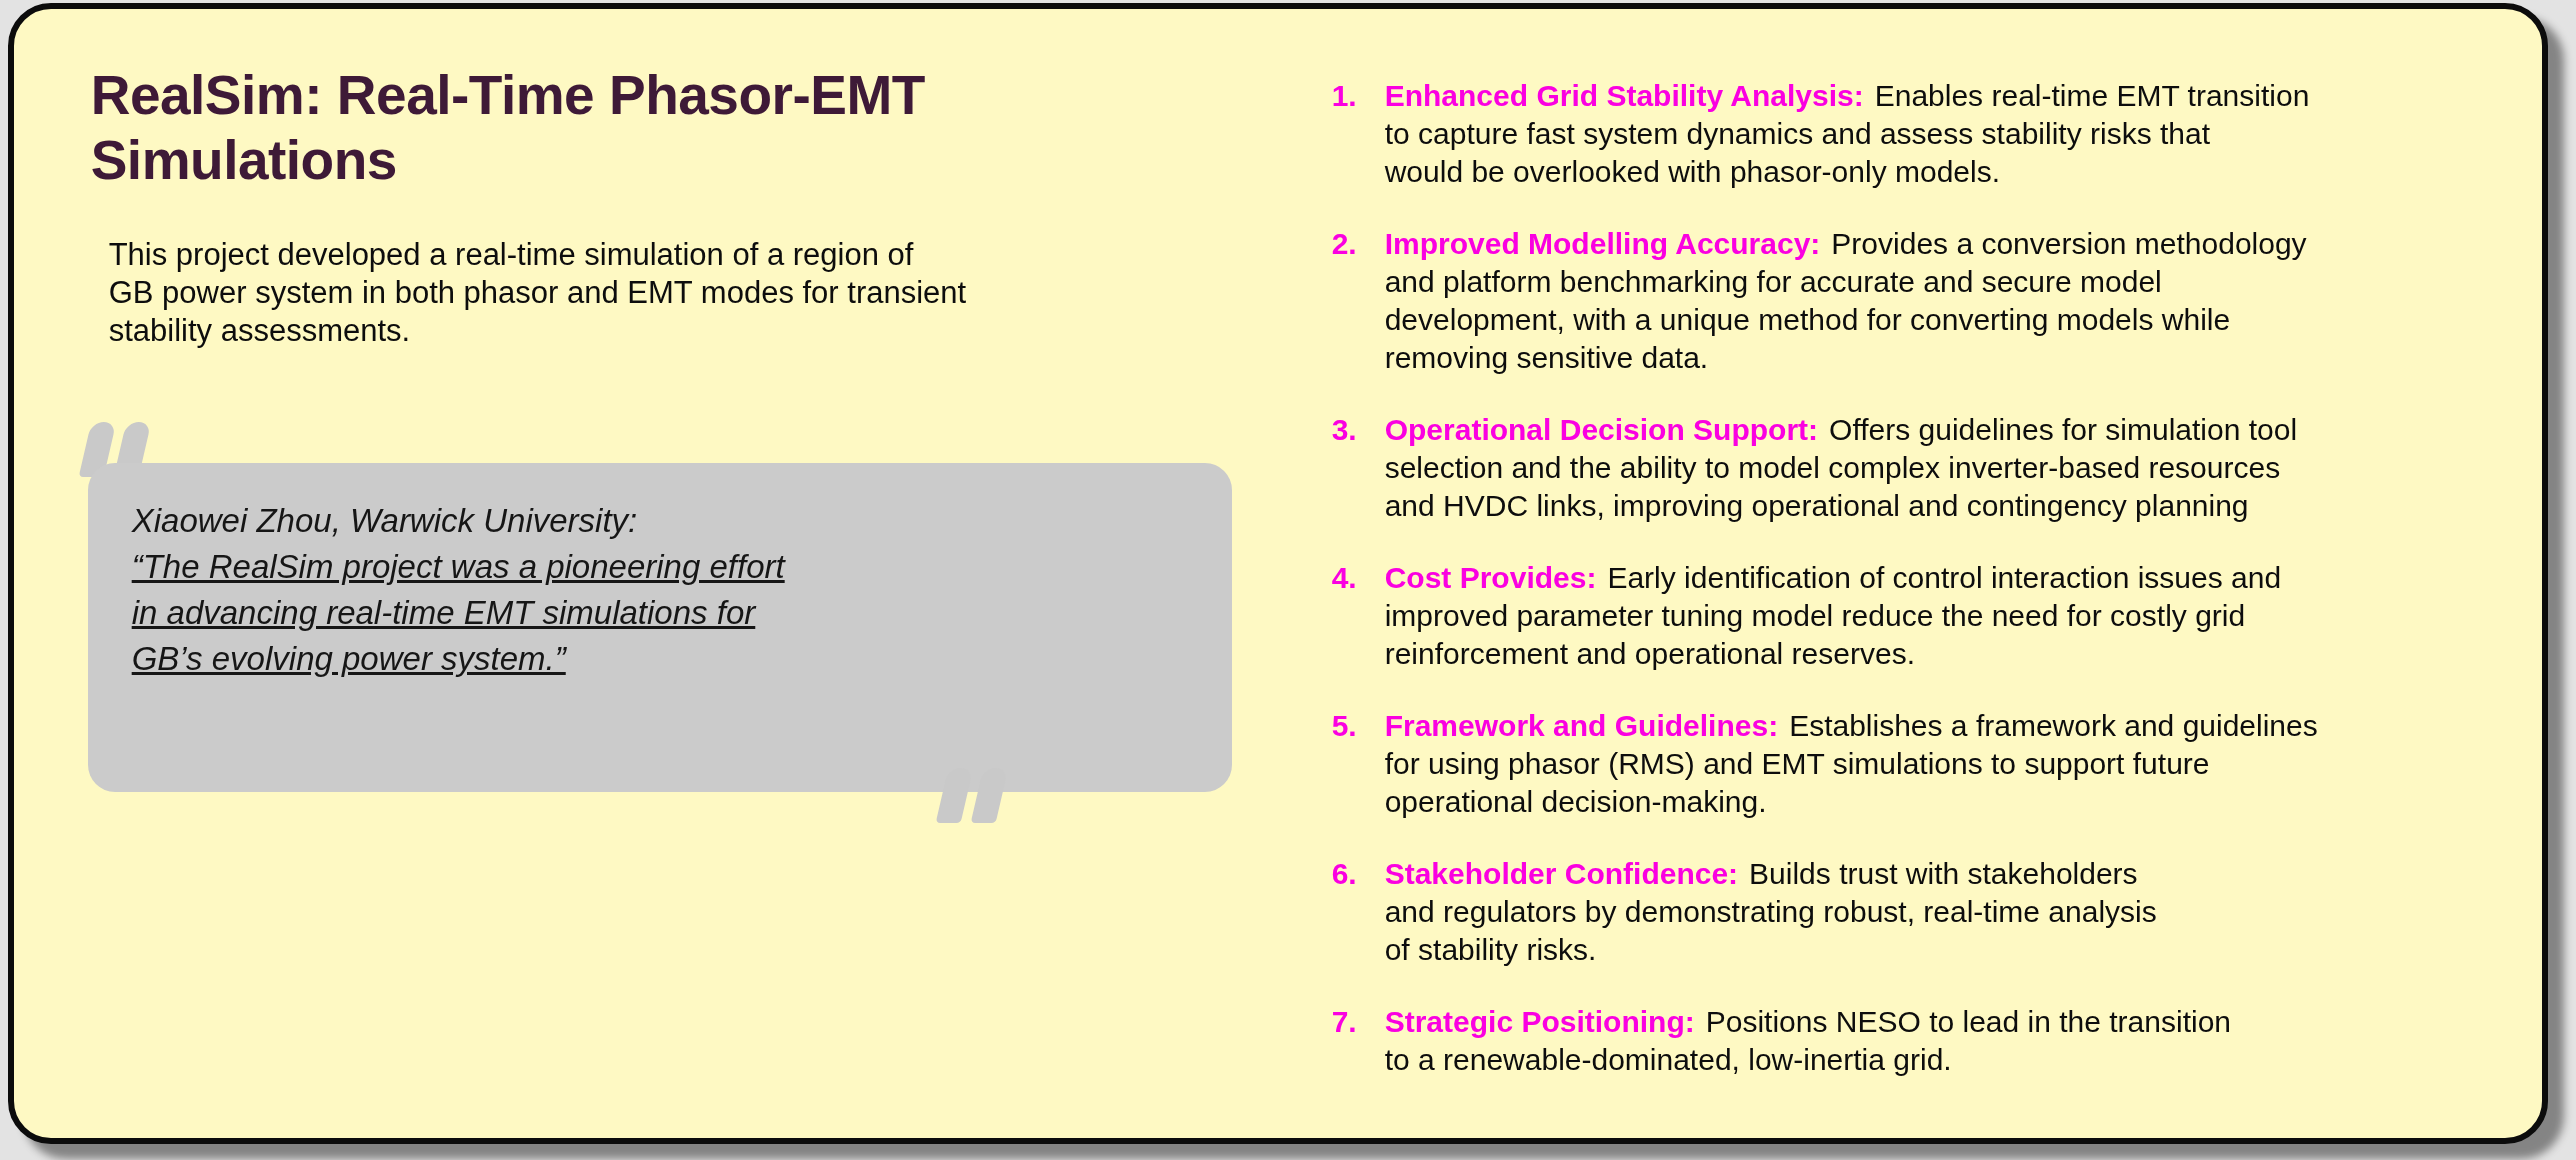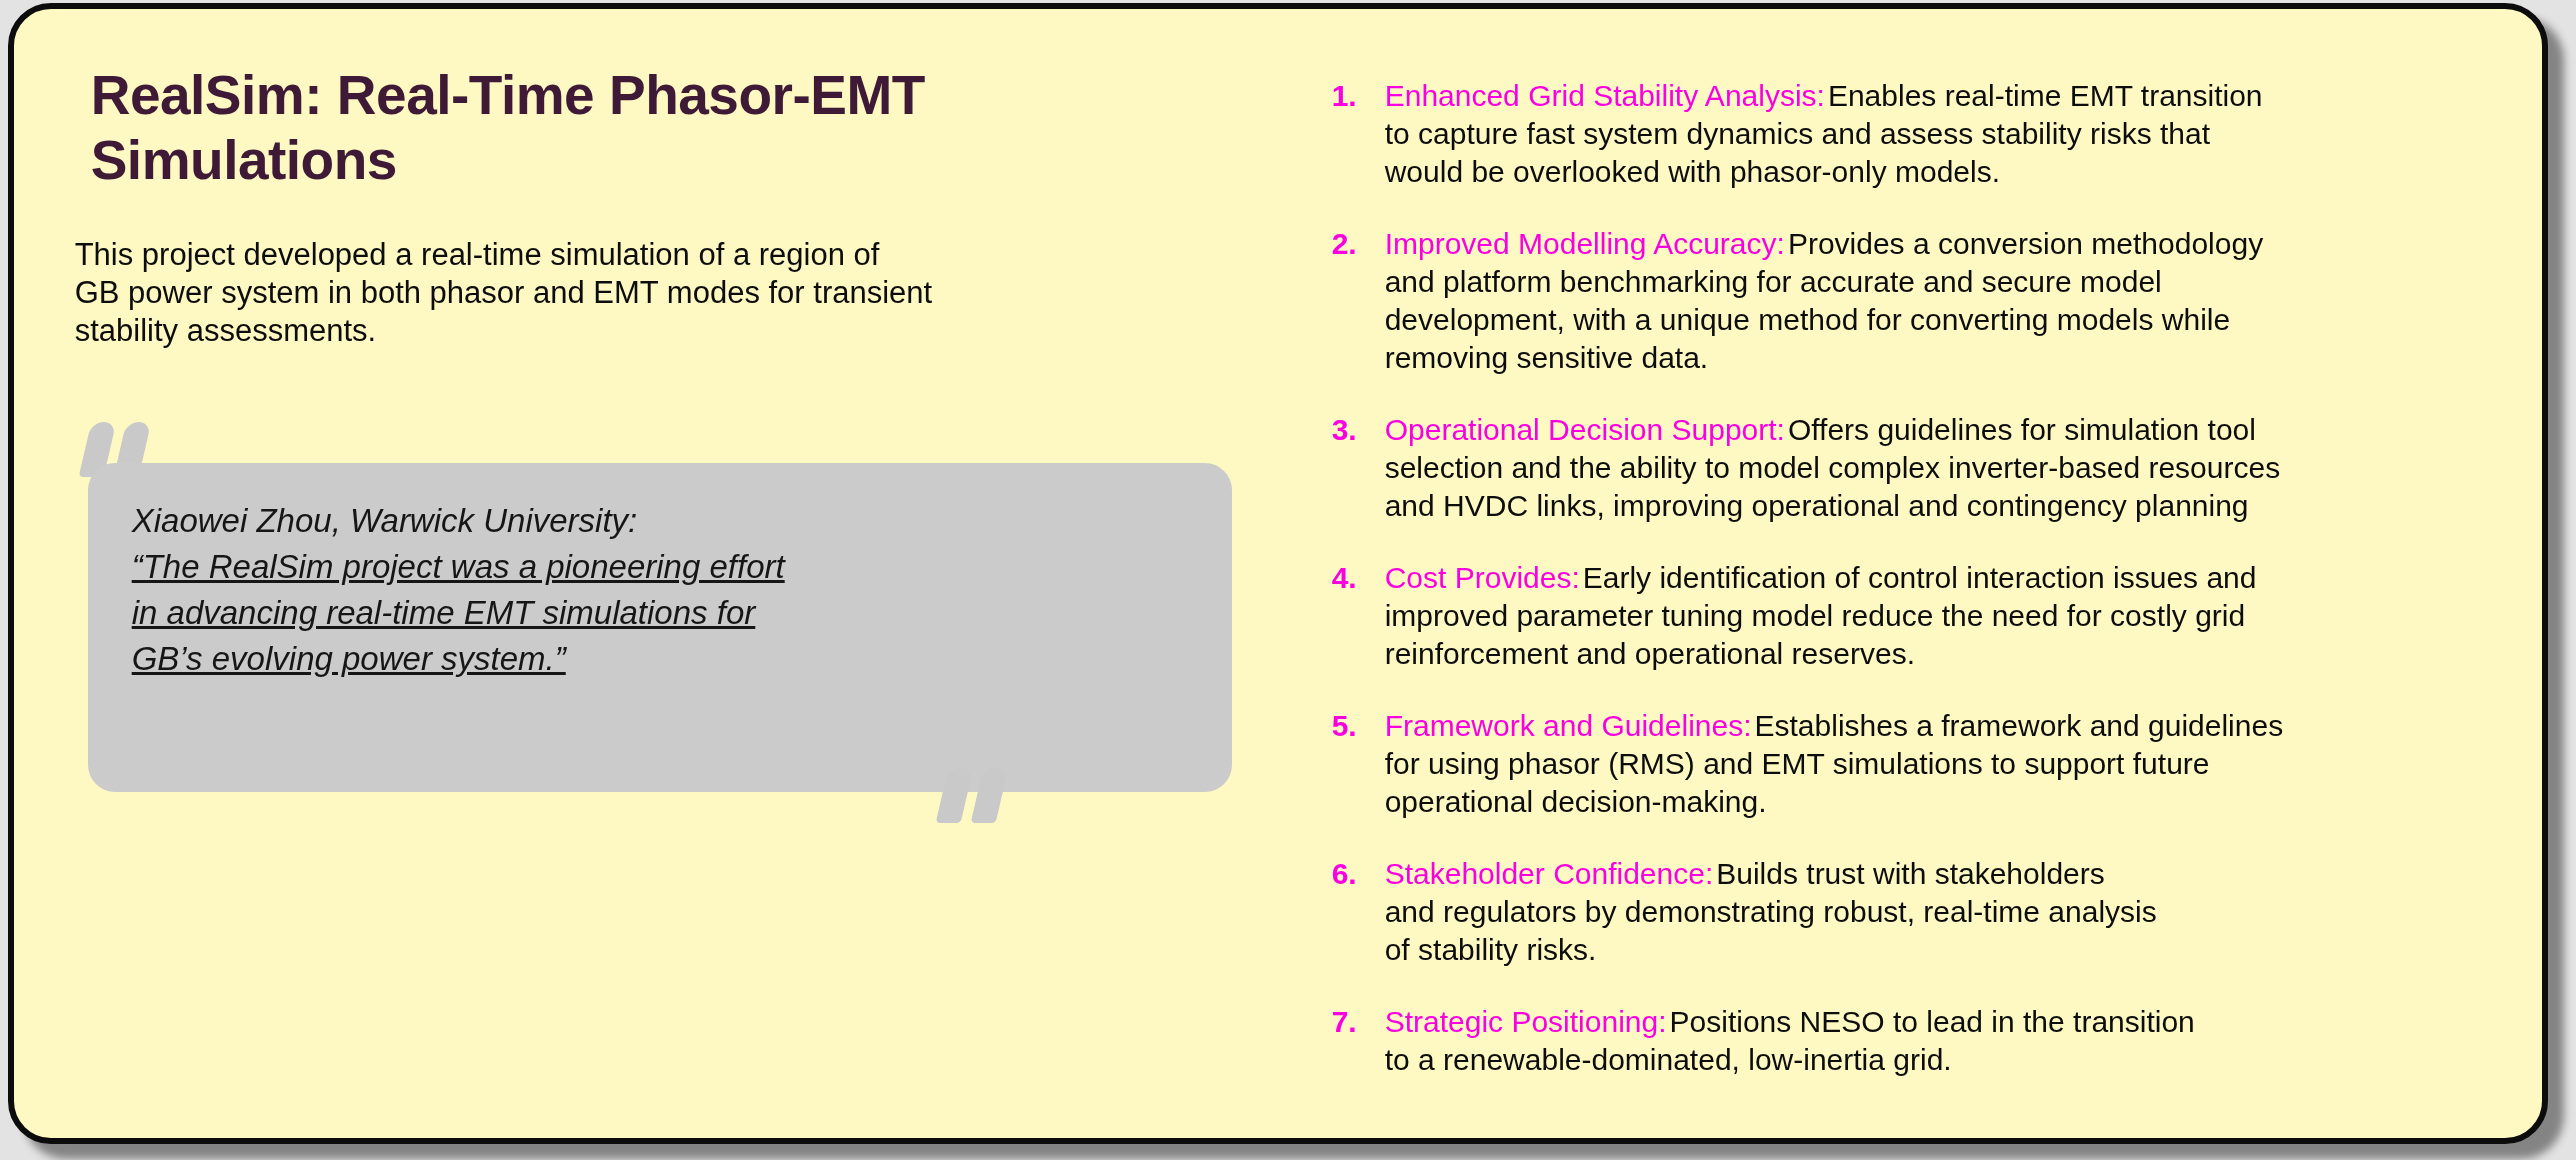--- a/index.html
+++ b/index.html
@@ -30,21 +30,21 @@
   }
   
   .page-title{
     position:absolute;left:77px;top:54px;
     font-size:55px;line-height:65px;font-weight:700;
     letter-spacing:-0.5px;
     color:var(--title_purple);
     white-space:pre-line;
   }
   .intro{
-    position:absolute;left:61px;top:227px;
+    position:absolute;left:95px;top:227px;
     width:1134px;
     font-size:31px;line-height:38px;
     white-space:pre-line;
   }
   .quote-box{
     position:absolute;left:74px;top:454px;
     width:1144px;height:329px;
     background:var(--quote_box_gray);
     border-radius:27px;
   }
@@ -75,22 +75,22 @@
   .benefit{
     position:relative;
     padding-left:53px;
     margin-bottom:34px;
   }
   .benefit-num{
     position:absolute;left:0;top:0;
     font-weight:700;color:var(--accent_magenta);
   }
   .benefit-heading{
-    font-weight:400;color:var(--accent_magenta);
-    margin-right:3px;
+    font-weight:700;color:var(--accent_magenta);
+    margin-right:11px;
   }
   .benefit-desc{white-space:pre-line;}
 </style>
 </head>
 <body>
 
 <div class="page">
   <div class="card">
 
     <h1 class="page-title">RealSim: Real-Time Phasor-EMT

